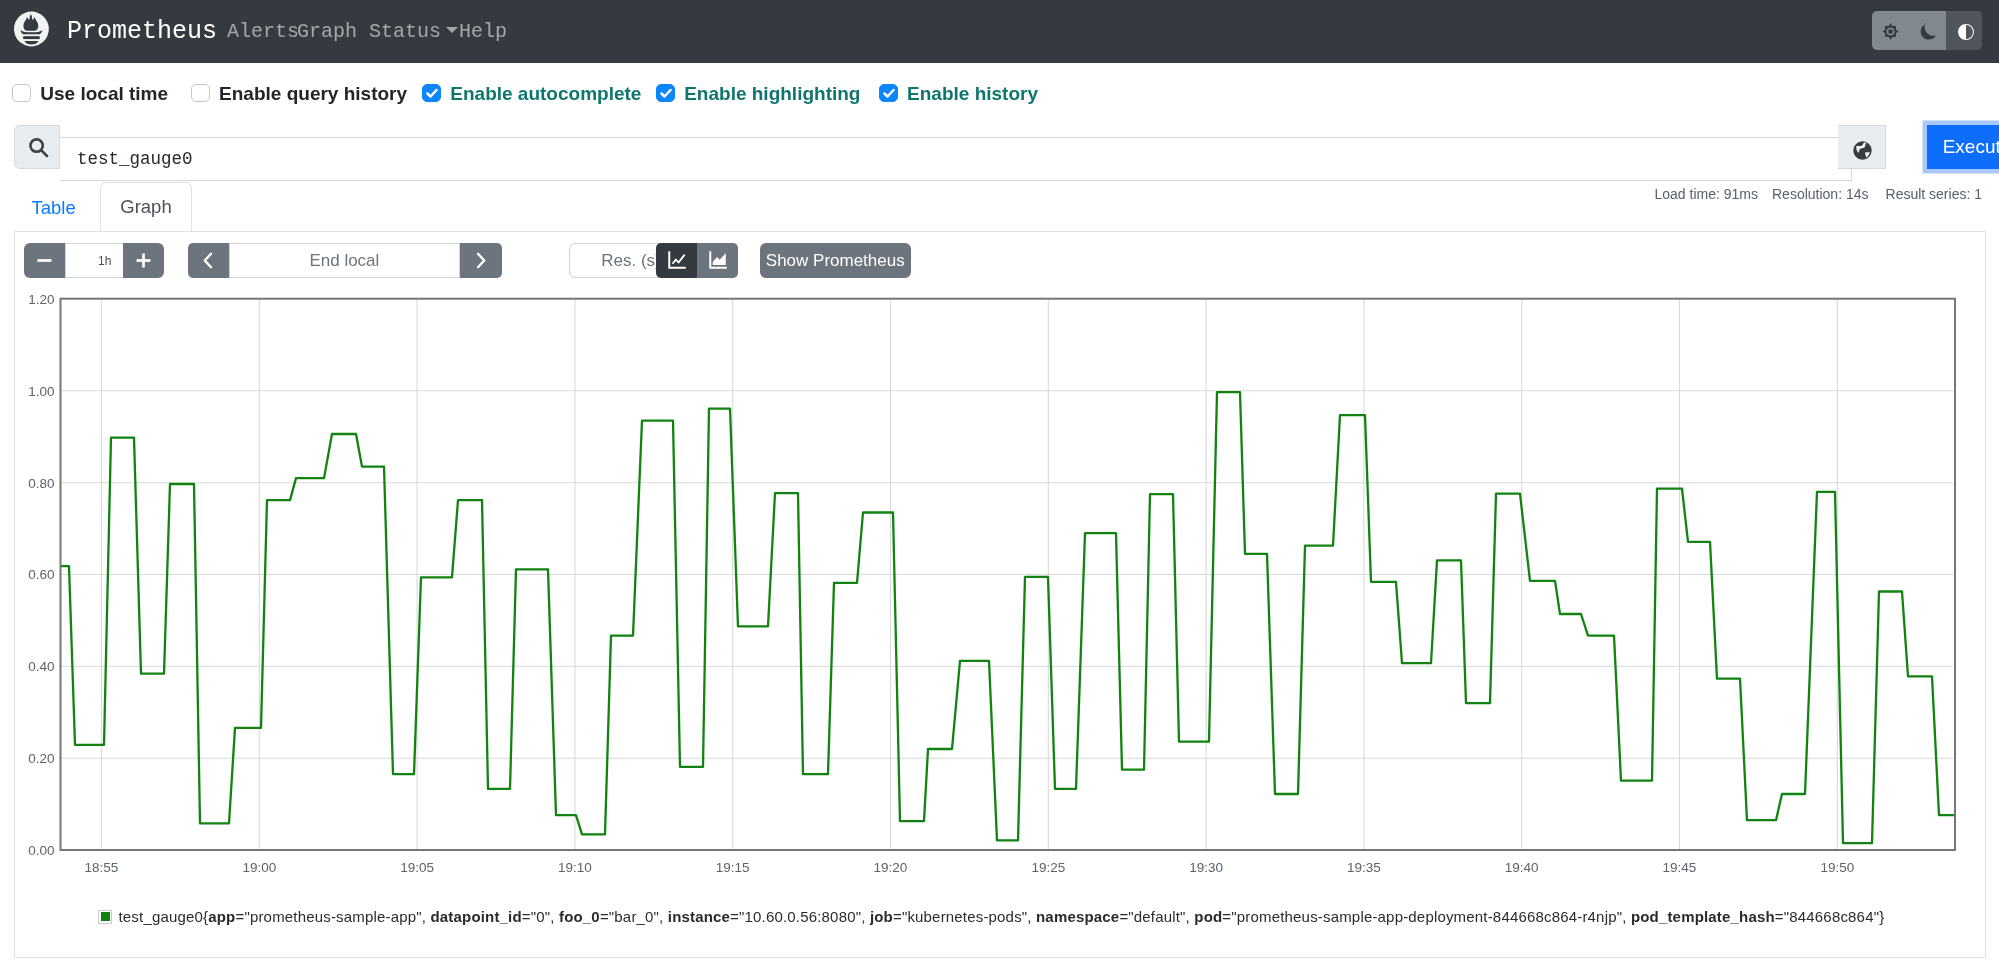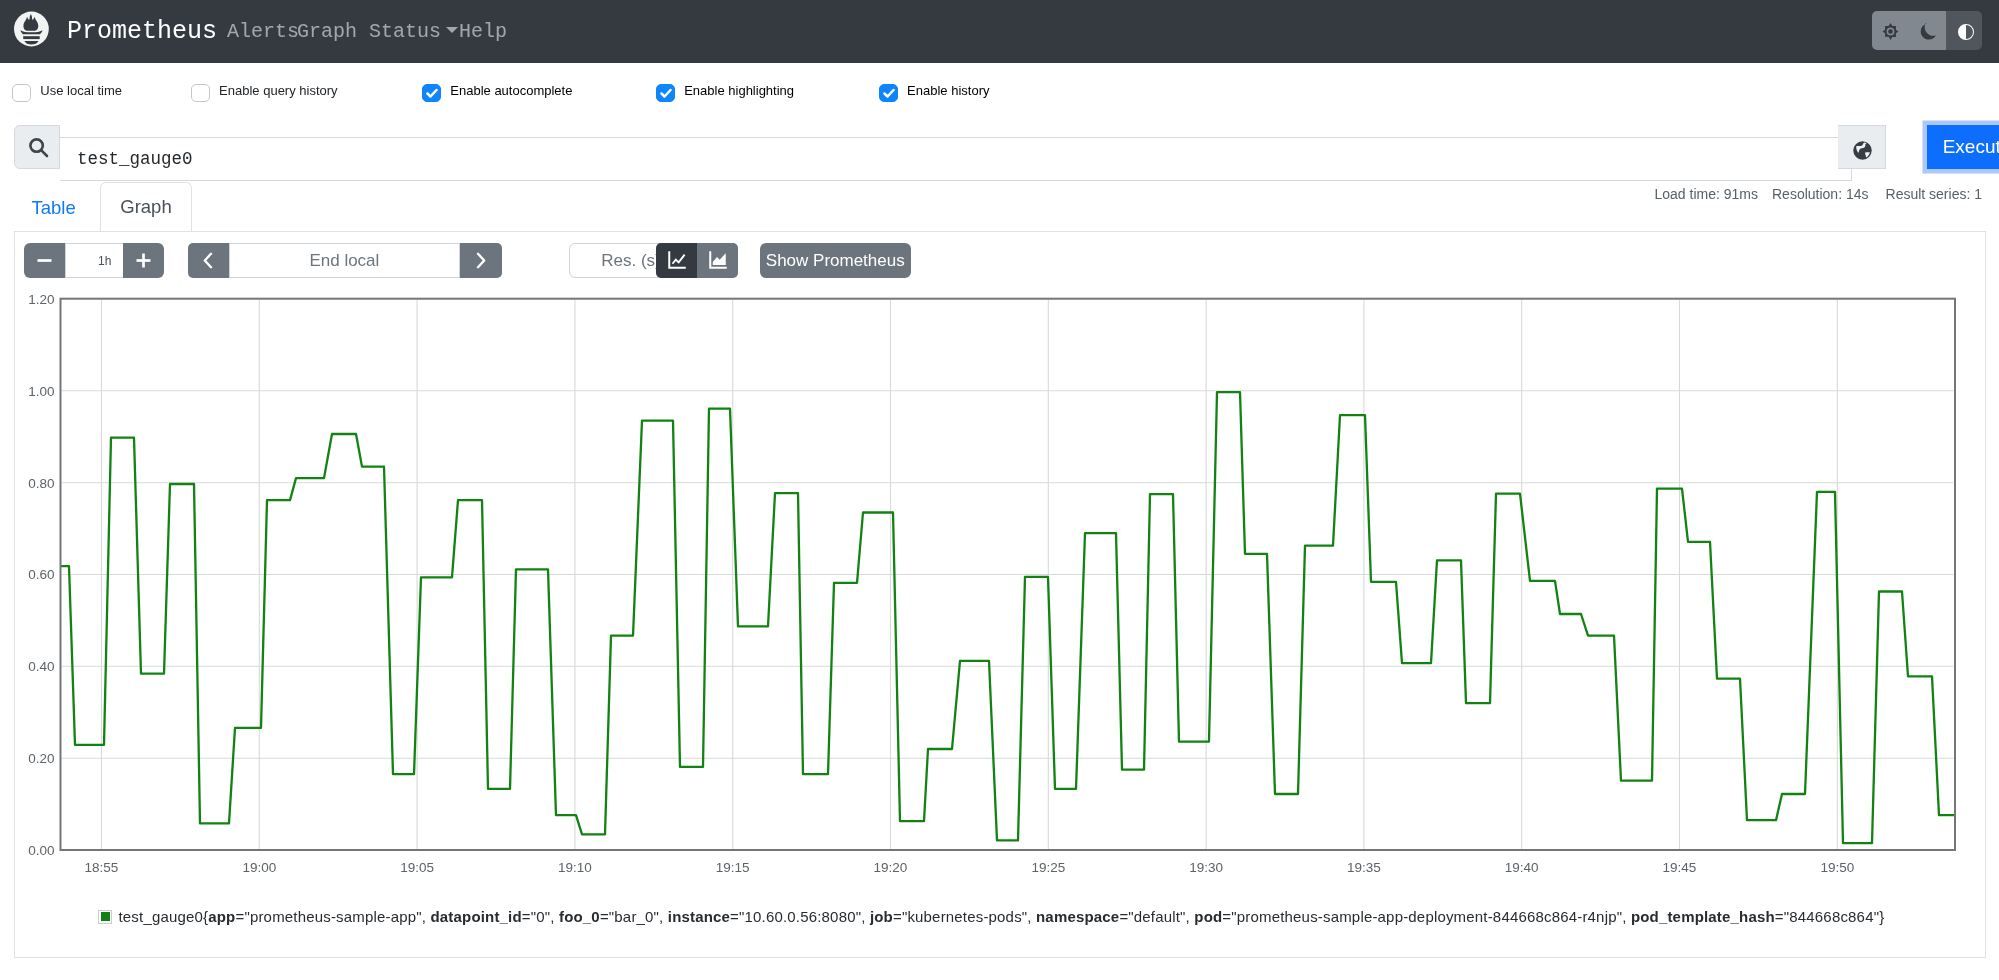--- a/index.html
+++ b/index.html
@@ -13,22 +13,22 @@
 .caret { display:inline-block; width:0; height:0; border-left:6px solid transparent; border-right:6px solid transparent; border-top:6.5px solid rgba(255,255,255,0.55); vertical-align:middle; margin-left:5px; margin-top:-3px;}
 
 .themegrp { position:absolute; left:1872px; top:11px; width:110.3px; height:39px; border-radius:5px; overflow:hidden; }
 .themebtn { position:absolute; top:0; width:36.8px; height:39px; background:#81888f; }
 .themebtn.active { background:#50565c; }
 
 
 .cbitem { position:absolute; top:83px; height:19px; }
 .cb { position:absolute; left:-1.5px; top:0.5px; width:18.5px; height:18.5px; background:#fff; border:1.6px solid #bfc8d0; border-radius:5px; }
 .cb.checked { background:#0d86fd; border-color:#0d86fd; }
-.cblabel { position:absolute; top:-0.5px; font-size:13px; color:#212529; white-space:nowrap; }
-.cblabel.on { color:#000000; }
+.cblabel { position:absolute; top:-0.5px; font-size:19px; color:#212529; white-space:nowrap;font-weight:bold; }
+.cblabel.on { color:#0f766e; }
 
 
 .qgroup { position:absolute; left:13.5px; top:125px; width:1972.5px; height:43.5px; }
 .qsearch { position:absolute; left:0; top:0; width:46.5px; height:43.5px; background:#e9edf0; border:1px solid #d3d9de; border-radius:6px 0 0 6px; }
 .qinput { position:absolute; left:46.5px; top:12px; width:1791.5px; height:43.5px; background:#fff; border:1px solid #d3d9de; border-left:none; }
 .qtext { position:absolute; left:17px; top:10.5px; font-family:"Liberation Mono", monospace; font-size:17.5px; color:#24292d; }
 .qglobe { position:absolute; left:1824.5px; top:0; width:48px; height:43.5px; background:#e9edf0; border:1px solid #d3d9de; border-left:none; }
 .qexec { position:absolute; left:1872.5px; top:0; width:100px; height:43.5px; background:#0d6efd; border-radius:0 6px 6px 0; box-shadow:0 0 0 4.5px #abc8fd; color:#fff; font-size:19px; text-align:center; line-height:43px;margin-left:41px; }
 
 

